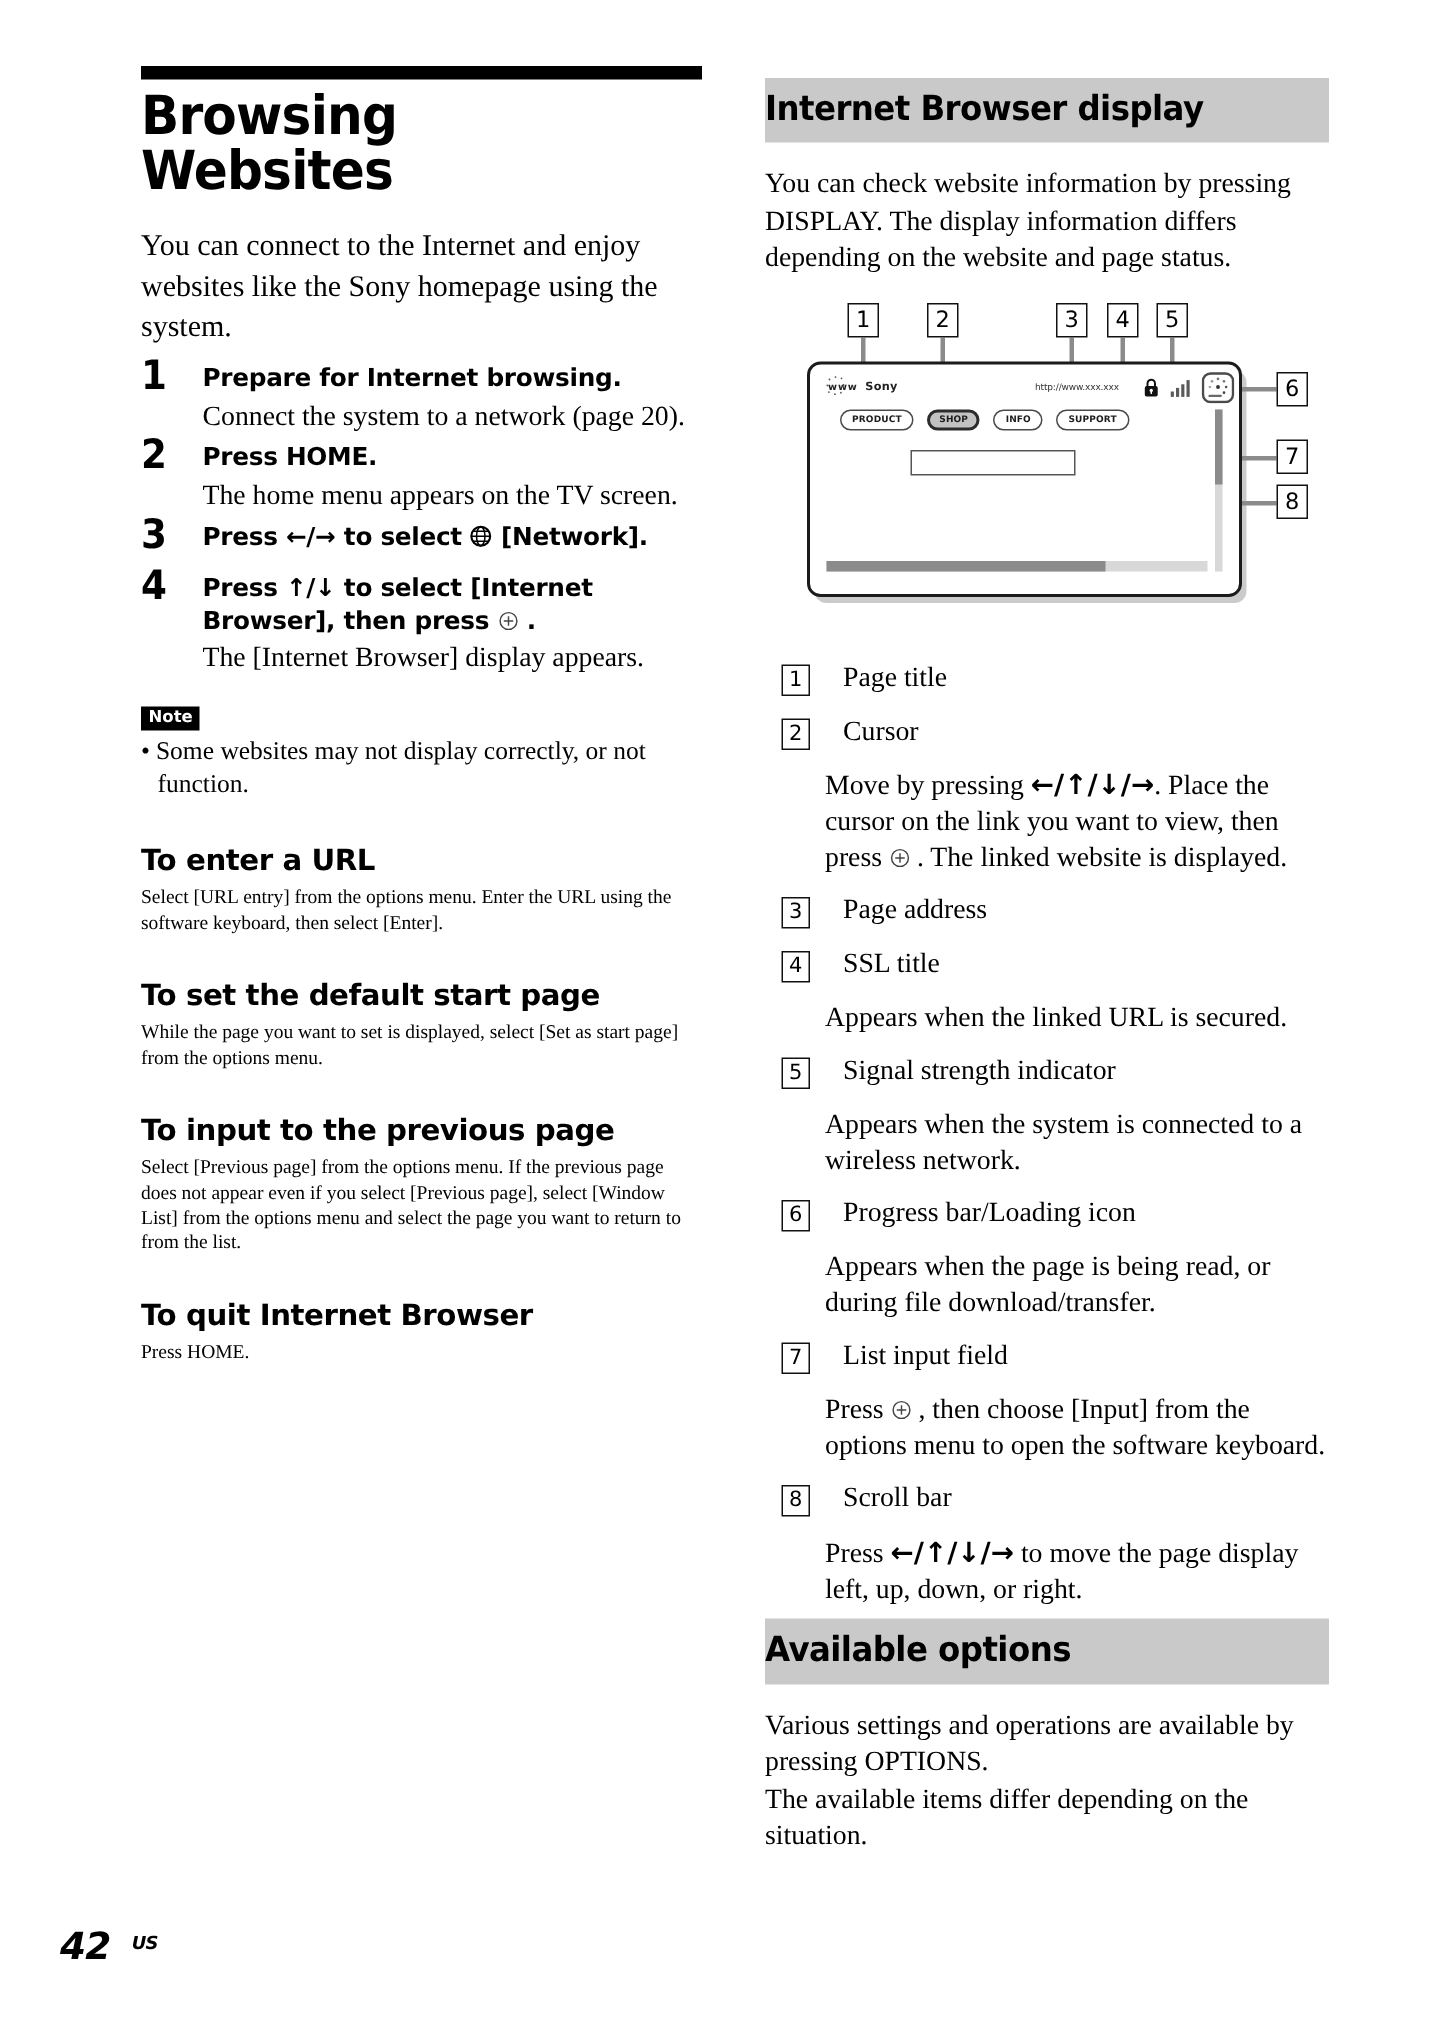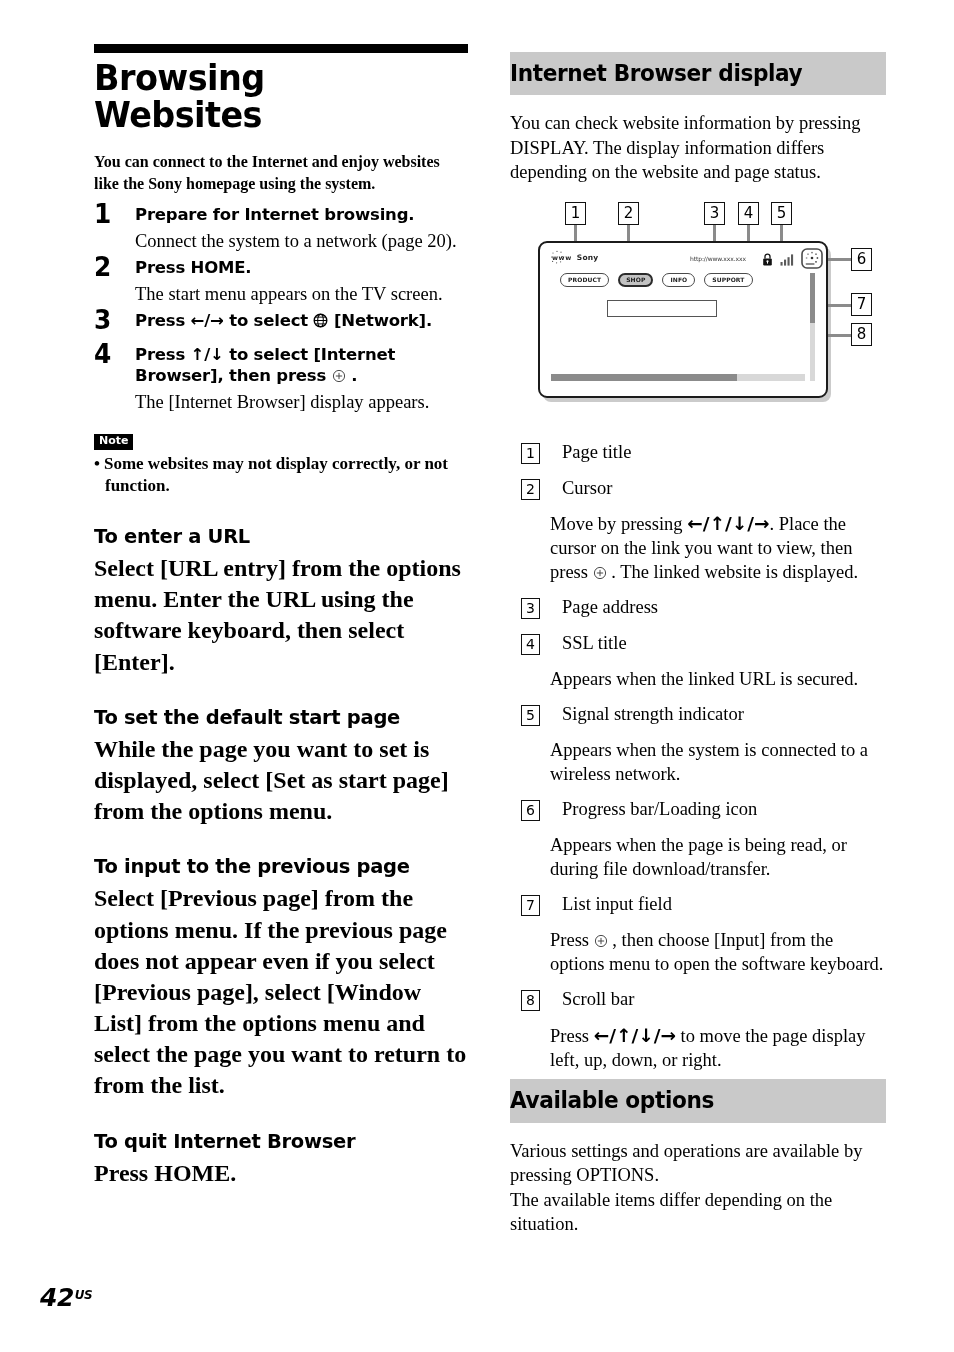--- a/index.html
+++ b/index.html
@@ -47,24 +47,23 @@
     font-family: "DejaVu Sans", sans-serif;
     font-weight: bold;
     font-size: 36px;
     letter-spacing: -0.6px;
     line-height: 1.02;
     margin: 0 0 18px 0;
     transform: scaleX(0.93);
     transform-origin: left center;
   }
   .intro {
-    font-size: 16px;
+    font-size: 20px;
     line-height: 1.33;
     margin: 0 0 10px 0;
-    font-weight: bold;
   }
 
   .step {
     position: relative;
     margin: 0 0 4px 0;
     padding-left: 41px;
     min-height: 30px;
   }
   .step-num {
     position: absolute;
@@ -114,36 +113,34 @@
     line-height: 1.15;
     margin: 16px 0 3px 0;
     text-align: right;
   }
   .note-item {
     font-size: 17px;
     line-height: 1.3;
     margin: 0;
     padding-left: 11px;
     text-indent: -11px;
-    font-weight: bold;
   }
   .note-item .bul { margin-right: 4px; }
 
   .sub-head {
     font-family: "DejaVu Sans", sans-serif;
     font-weight: bold;
     font-size: 19.5px;
     letter-spacing: -0.3px;
     margin: 28px 0 5px 0;
   }
   .sub-body {
-    font-size: 24px;
+    font-size: 13px;
     line-height: 1.3;
     margin: 0;
-    font-weight: bold;
   }
 
   
   .band {
     background: #c9c9c9;
     padding: 9px 12px 10px 0;
     margin: 0 0 16px 0;
   }
   .band-title {
     font-family: "DejaVu Sans", sans-serif;
@@ -359,21 +356,21 @@
     font-weight: bold;
     font-size: 25px;
     font-style: italic;
     letter-spacing: -0.5px;
   }
   .folio sup {
     font-size: 12px;
     font-style: italic;
     font-weight: bold;
     vertical-align: 7px;
-    margin-left: 1px;
+    margin-left: 14px;
     text-align: right;
   }
 </style>
 </head>
 <body>
 
 <div class="page">
 
   <div class="col-left">
 
@@ -384,21 +381,21 @@
 
     <div class="step">
       <div class="step-num">1</div>
       <p class="step-head">Prepare for Internet browsing.</p>
       <p class="step-body">Connect the system to a network (page 20).</p>
     </div>
 
     <div class="step">
       <div class="step-num">2</div>
       <p class="step-head">Press HOME.</p>
-      <p class="step-body">The start menu appears on the TV screen.</p>
+      <p class="step-body">The home menu appears on the TV screen.</p>
     </div>
 
     <div class="step">
       <div class="step-num">3</div>
       <p class="step-head"><span>Press </span><span class="arrows">←/→</span><span> to select </span><span class="ico ico-globe"><svg viewBox="0 0 16 16" width="15" height="15">
               <circle cx="8" cy="8" r="6.7" fill="none" stroke="#000" stroke-width="1.5"></circle>
               <ellipse cx="8" cy="8" rx="3" ry="6.7" fill="none" stroke="#000" stroke-width="1.1"></ellipse>
               <line x1="1.3" y1="8" x2="14.7" y2="8" stroke="#000" stroke-width="1.1"></line>
               <line x1="2.6" y1="4.4" x2="13.4" y2="4.4" stroke="#000" stroke-width="1"></line>
               <line x1="2.6" y1="11.6" x2="13.4" y2="11.6" stroke="#000" stroke-width="1"></line>

